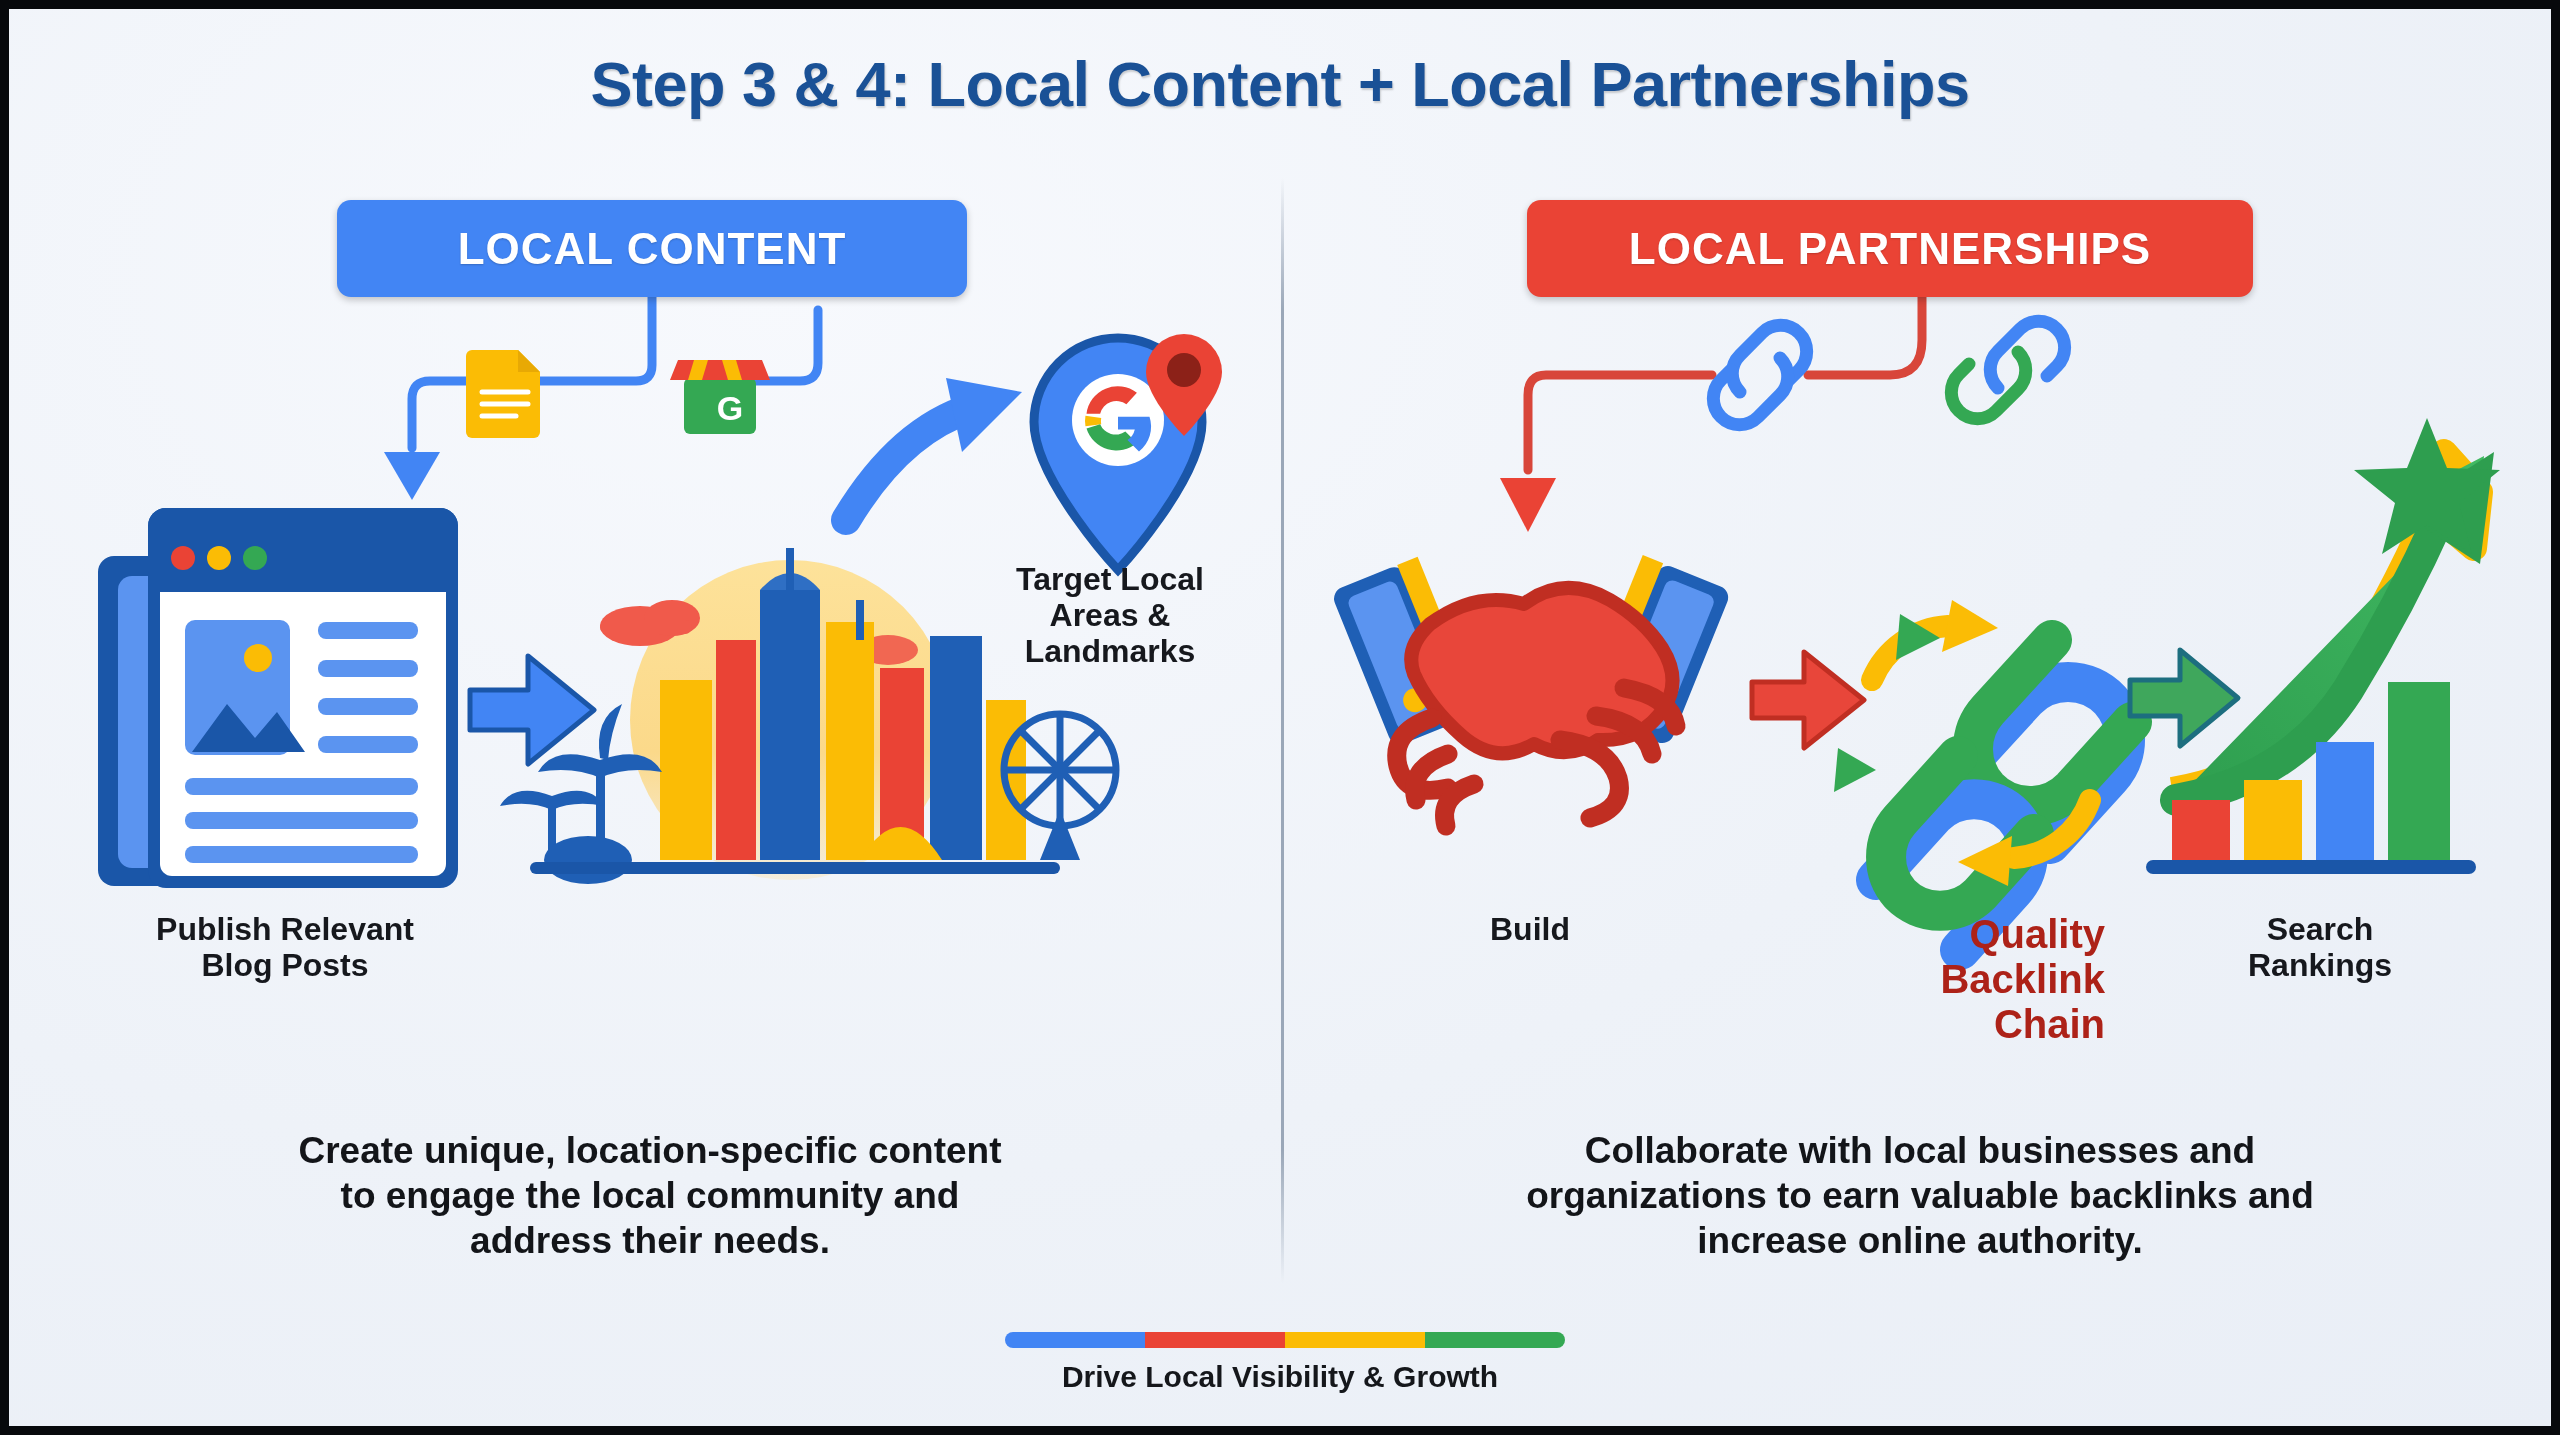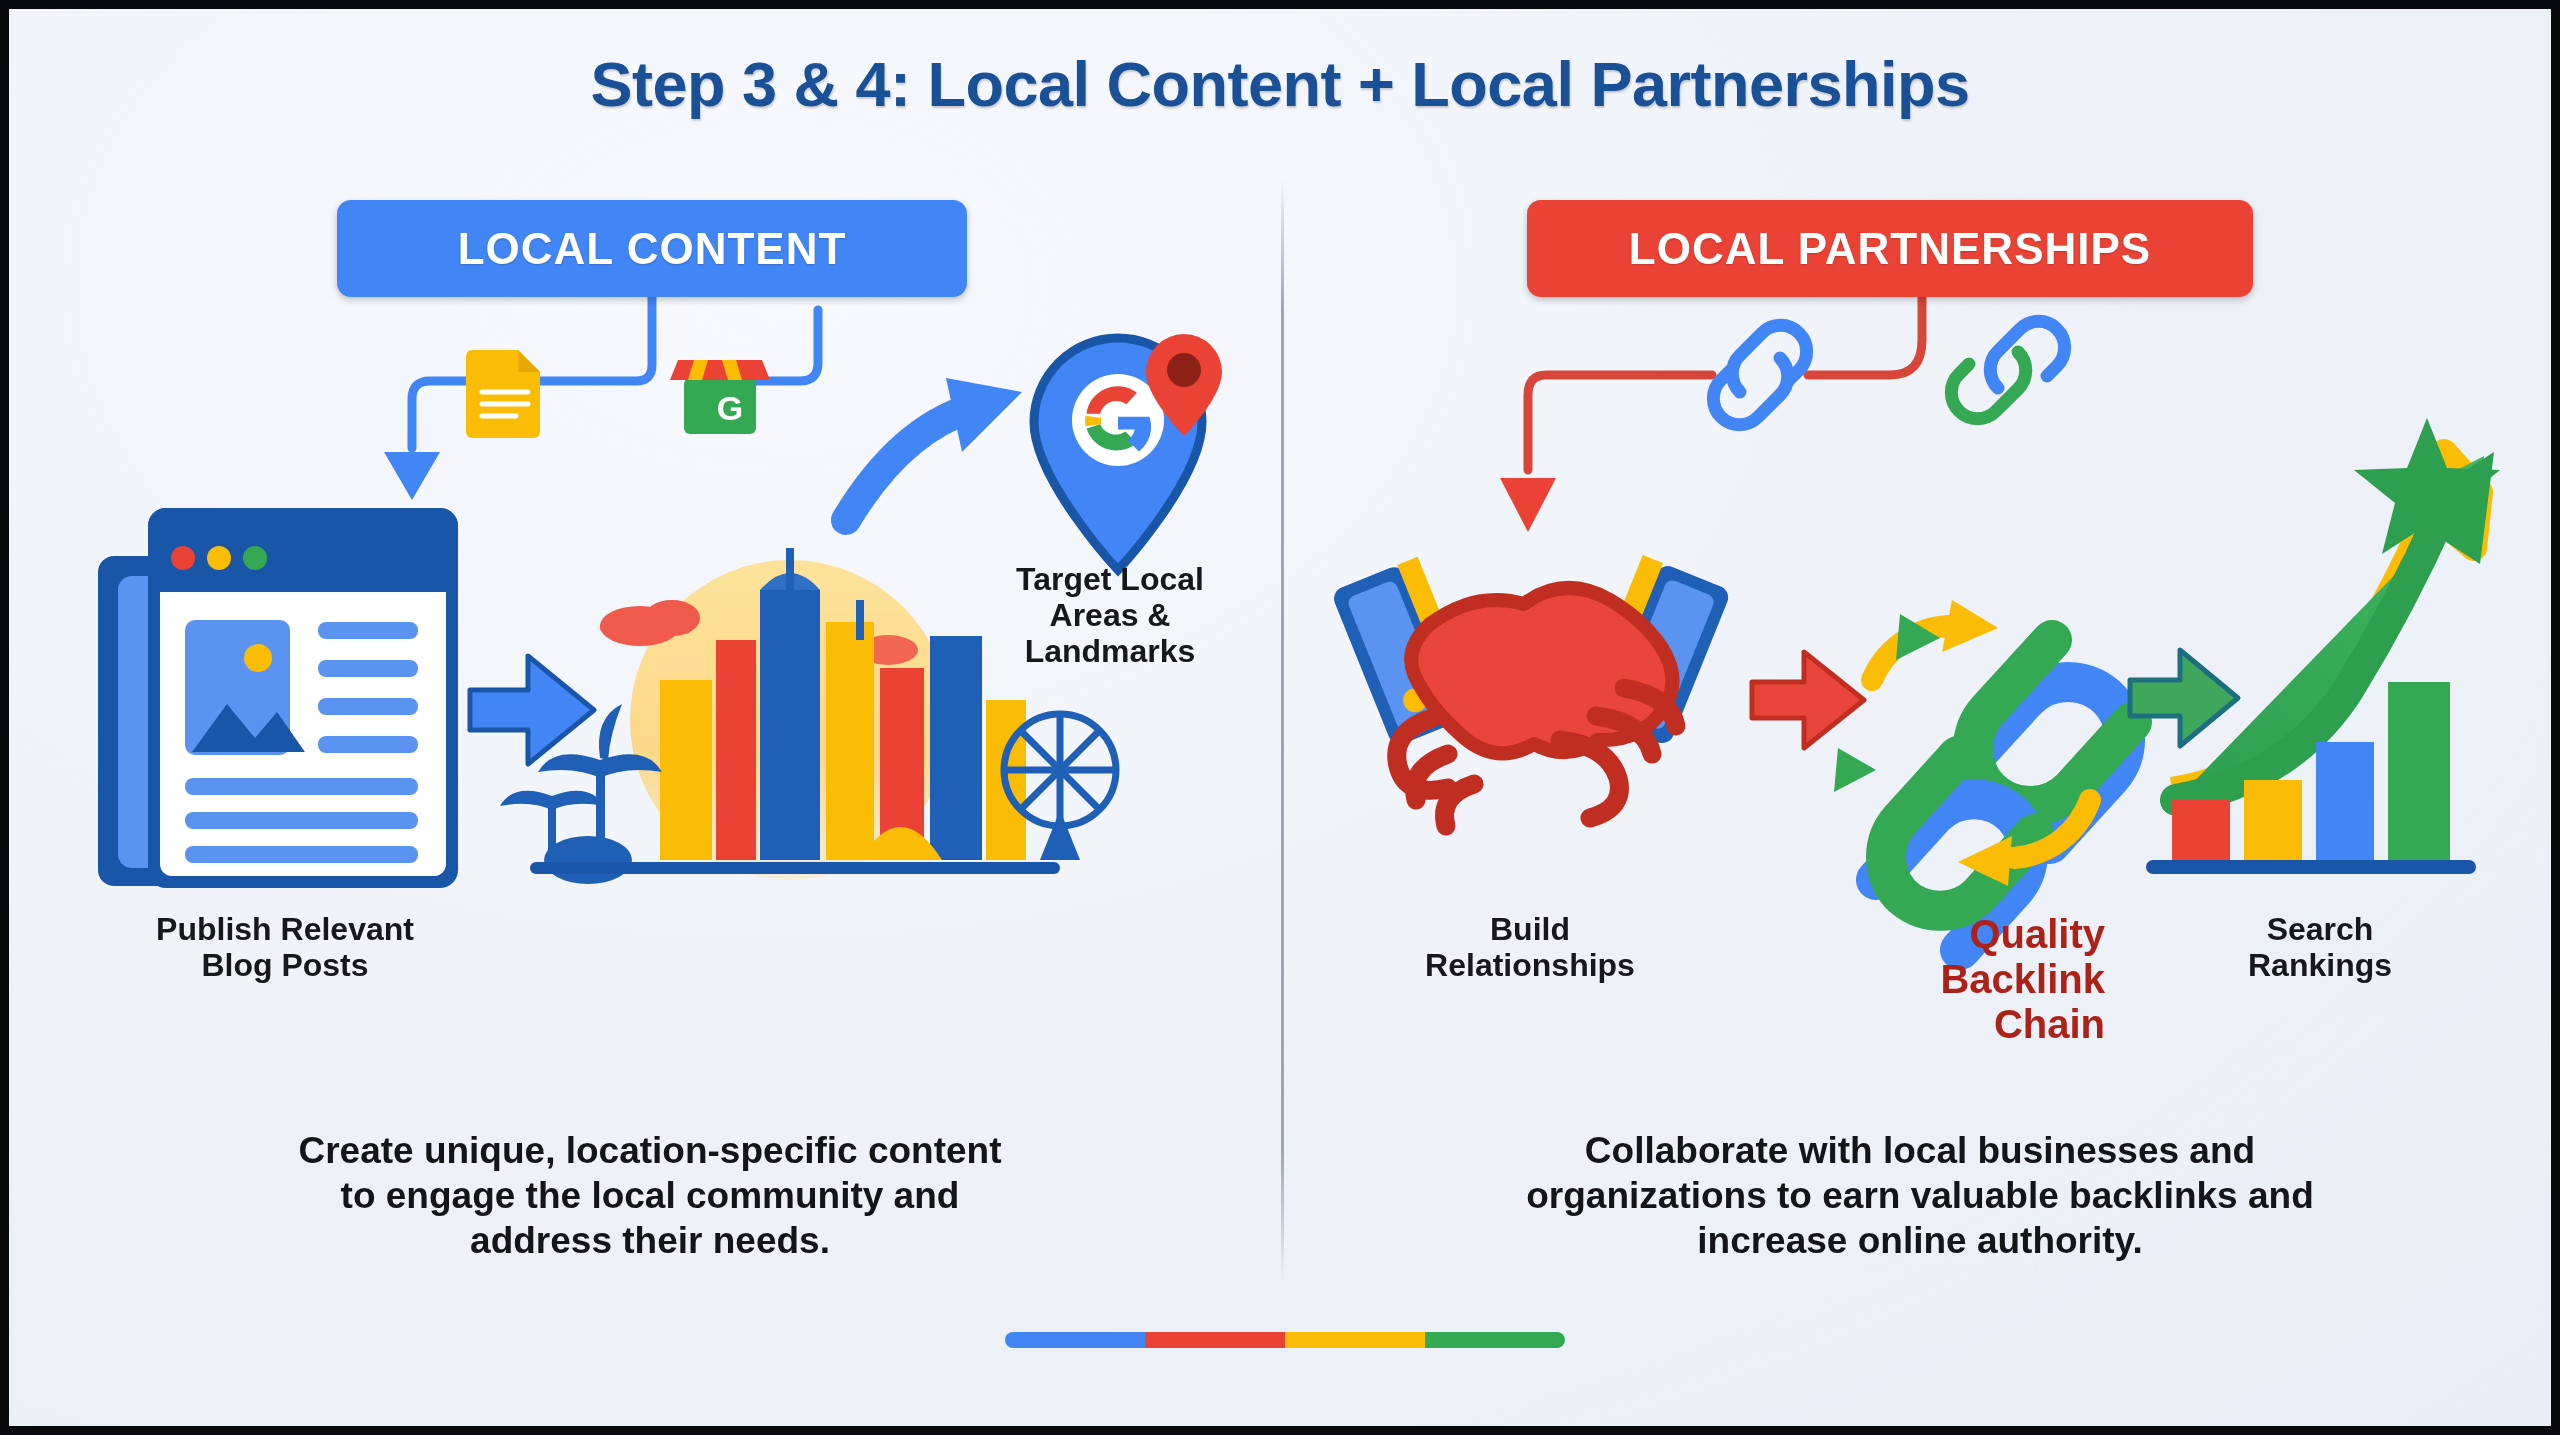--- a/index.html
+++ b/index.html
@@ -335,21 +335,20 @@
   </div>
 
   <div class="desc" style="left:100px; top:1128px; width:1100px;">
     <div>Create unique, location-specific content</div>
     <div>to engage the local community and</div>
     <div>address their needs.</div>
   </div>
 
   <div class="label" style="left:1330px; top:912px; width:400px;">
     <div>Build</div>
-    <div>Relationships</div>
   </div>
 
   <div class="label red" style="left:1845px; top:912px; width:260px;text-align:right;">
     <div>Quality</div>
     <div>Backlink</div>
     <div>Chain</div>
   </div>
 
   <div class="label" style="left:2155px; top:912px; width:330px;">
     <div>Search</div>
@@ -361,18 +360,19 @@
     <div>organizations to earn valuable backlinks and</div>
     <div>increase online authority.</div>
   </div>
 
   <div id="footer-bar">
       <span style="background: rgb(66, 133, 244); flex: 1 1 0%;"></span>
       <span style="background: rgb(234, 67, 53); flex: 1 1 0%;"></span>
       <span style="background: rgb(251, 188, 5); flex: 1 1 0%;"></span>
       <span style="background: rgb(52, 168, 83); flex: 1 1 0%;"></span>
     </div>
+  <div id="footer-text">Drive Local Visibility &amp; Growth</div>
 
   <div class="edge top"></div>
   <div class="edge bottom"></div>
   <div class="edge left"></div>
   <div class="edge right"></div>
 </div>
 
 </body></html>

